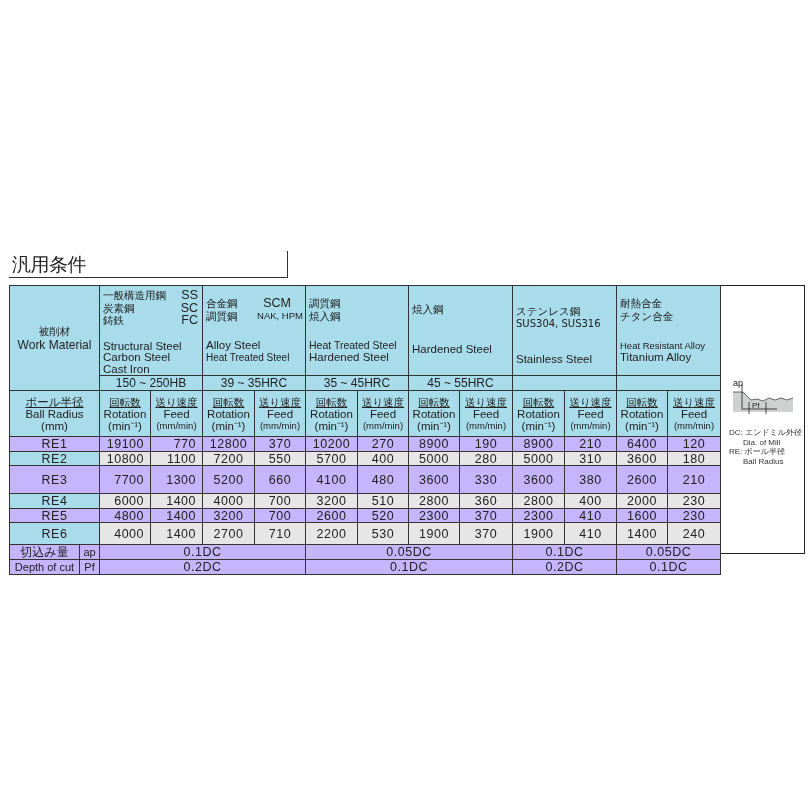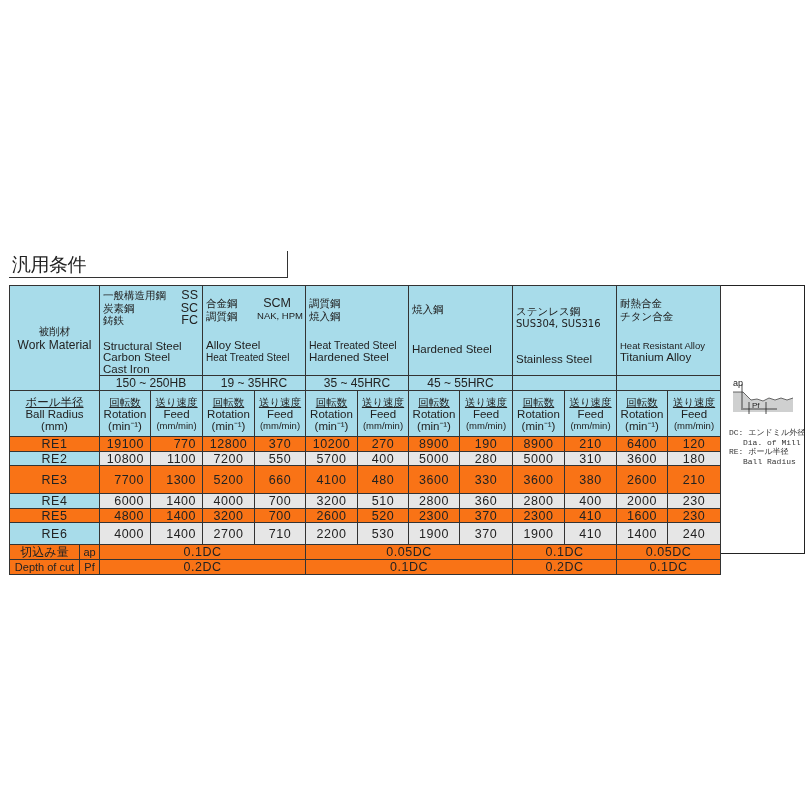--- a/index.html
+++ b/index.html
@@ -11,34 +11,34 @@
   .title-en { position:absolute; left:98px; top:4px; font-family:"Liberation Sans", sans-serif; font-size:16.5px; }
 
   .outer { position:absolute; left:9px; top:285px; width:796px; height:269px;
            border:1.5px solid #222; box-sizing:border-box; }
   table.spec { position:absolute; left:9px; top:285px; border-collapse:collapse;
                table-layout:fixed; font-family:"Liberation Sans", sans-serif; }
   table.spec td { border:1px solid #333; padding:0; text-align:center; vertical-align:middle;
                   font-size:12px; line-height:12px; overflow:hidden; white-space:nowrap; }
   .blue { background:#a8dcea; }
   .gray { background:#e6e6e6; }
-  .white { background:#f97316; }
+  .white { background:#c4b5fd; }
   .mat { text-align:left !important; vertical-align:top !important; padding:3px 0 0 3px !important; }
   .mat .jp { font-family:"DejaVu Sans", sans-serif; font-size:10.5px; line-height:12.5px; display:flex; }
   .mat .jp .code { margin-left:auto; padding-right:4px; font-family:"Liberation Sans", sans-serif; font-size:12.5px; }
   .mat .en { font-size:11.5px; line-height:11.5px; margin-top:6px; }
   .sub { font-size:11.5px !important; line-height:12px !important; }
   .sub .jp { font-family:"DejaVu Sans", sans-serif; font-size:10.5px;text-decoration:underline; }
   .sub .small { font-size:9.5px; }
   .num { font-size:12.5px !important; letter-spacing:0.5px; }
   .r { text-align:right !important; padding-right:6px !important; }
   .label-jp { font-family:"DejaVu Sans", sans-serif; font-size:10.5px; }
   .side { position:absolute; left:721px; top:286px; width:82px; height:266px; }
   .legend { position:absolute; left:729px; top:428px; font-size:8px; line-height:9.5px;
-            font-family:Liberation Mono, monospace; color:#333; }
+            font-family:Liberation Sans, sans-serif; color:#333; }
   .legend .ind { padding-left:14px; }
 </style>
 </head>
 <body>
 
 <div class="title-wrap">
   <span class="title-jp">汎用条件</span>
 </div>
 
 <div class="outer"></div>
@@ -123,21 +123,21 @@
           </div>
         <div class="jp">
             <span>チタン合金</span>
           </div>
         <div class="en" style="margin-top:18px"><span style="font-size:9.5px">Heat Resistant Alloy</span><br><span>Titanium Alloy</span></div>
       </td>
     </tr>
 
     <tr style="height:15px">
       <td colspan="2" class="blue">150 ~ 250HB</td>
-      <td colspan="2" class="blue">19 ~ 35HRC</td>
+      <td colspan="2" class="blue">39 ~ 35HRC</td>
       <td colspan="2" class="blue">35 ~ 45HRC</td>
       <td colspan="2" class="blue">45 ~ 55HRC</td>
       <td colspan="2" class="blue"></td>
       <td colspan="2" class="blue"></td>
     </tr>
 
     <tr style="height:46px">
       <td colspan="2" class="blue sub">
         <div class="jp" style="font-size:11.5px">ボール半径</div>
         <div>Ball Radius</div>

